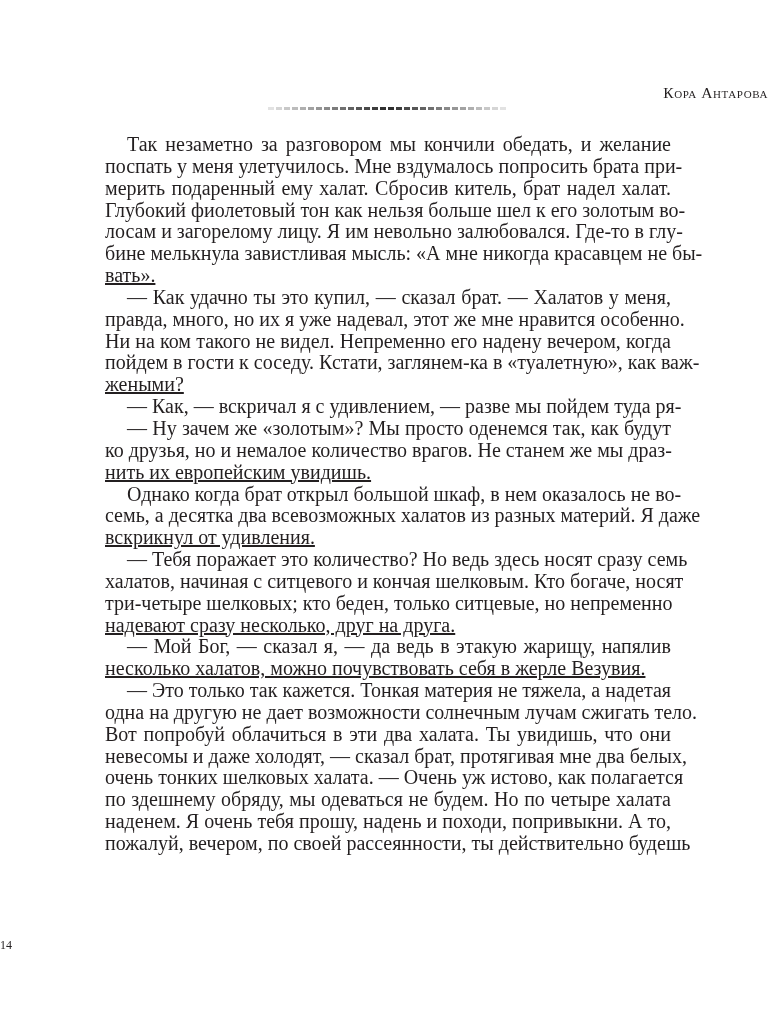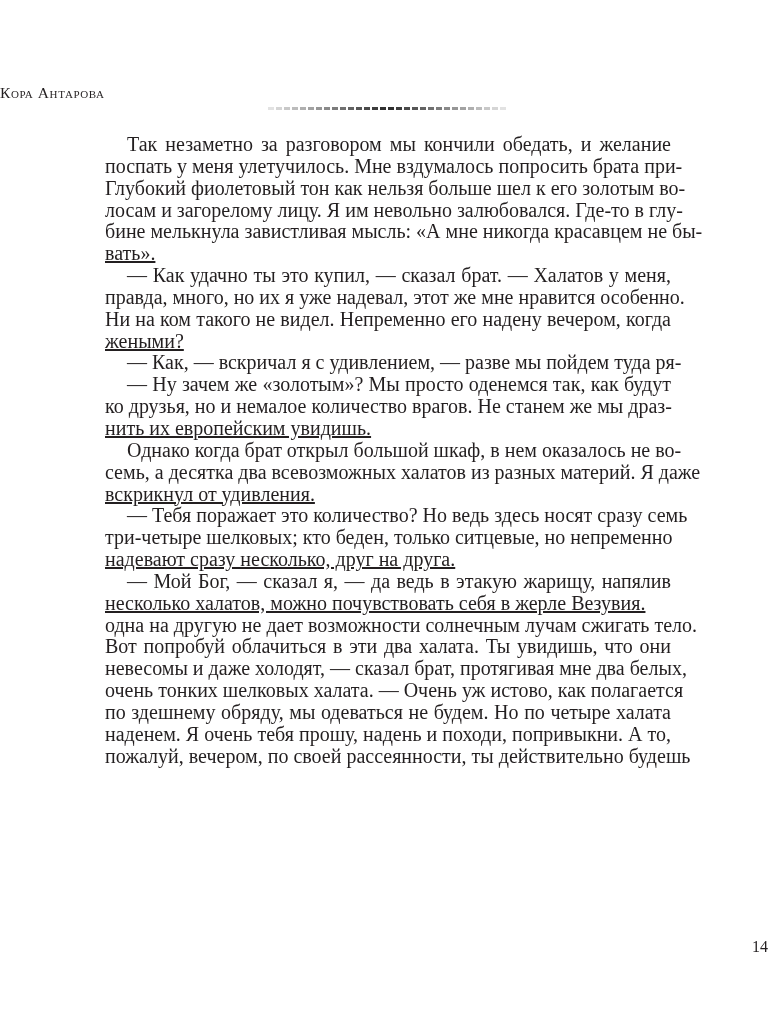--- a/index.html
+++ b/index.html
@@ -13,21 +13,21 @@
       position: relative;
       overflow: hidden;
       font-family: "Liberation Serif", "DejaVu Serif", serif;
       color: #231f20;
     }
     .running-head {
       position: absolute;
       top: 84px;
       left: 0;
       width: 768px;
-      text-align: left;
+      text-align: right;
       font-size: 15.5px;
       font-variant: small-caps;
       letter-spacing: 0.6px;
       color: #231f20;
     }
     .head-rule {
       position: absolute;
       top: 107px;
       left: 268px;
       width: 246px;
@@ -59,22 +59,22 @@
     }
     .line.last {
       text-align-last: left;
       text-decoration: underline;
     }
     .page-number {
       position: absolute;
       top: 938px;
       left: 0;
       width: 768px;
-      text-align: right;
-      font-size: 16px;
+      text-align: left;
+      font-size: 12px;
       color: #231f20;
     }
   </style>
 </head>
 <body>
 
 <div class="running-head">Кора Антарова</div>
 <div class="head-rule" id="head-rule">
     <span style="left: 0px; background: rgb(226, 226, 226);"></span>
     <span style="left: 8px; background: rgb(213, 213, 213);"></span>
@@ -104,40 +104,44 @@
     <span style="left: 200px; background: rgb(175, 175, 175);"></span>
     <span style="left: 208px; background: rgb(188, 188, 188);"></span>
     <span style="left: 216px; background: rgb(200, 200, 200);"></span>
     <span style="left: 224px; background: rgb(213, 213, 213);"></span>
     <span style="left: 232px; background: rgb(226, 226, 226);"></span>
   </div>
 
 <div class="text-block" id="text-block">
     <span class="line indent">Так незаметно за разговором мы кончили обедать, и желание</span>
     <span class="line">поспать у меня улетучилось. Мне вздумалось попросить брата при-</span>
+    <span class="line">мерить подаренный ему халат. Сбросив китель, брат надел халат.</span>
     <span class="line">Глубокий фиолетовый тон как нельзя больше шел к его золотым во-</span>
     <span class="line">лосам и загорелому лицу. Я им невольно залюбовался. Где-то в глу-</span>
     <span class="line">бине мелькнула завистливая мысль: «А мне никогда красавцем не бы-</span>
     <span class="line last">вать».</span>
     <span class="line indent">— Как удачно ты это купил, — сказал брат. — Халатов у меня,</span>
     <span class="line">правда, много, но их я уже надевал, этот же мне нравится особенно.</span>
     <span class="line">Ни на ком такого не видел. Непременно его надену вечером, когда</span>
+    <span class="line">пойдем в гости к соседу. Кстати, заглянем-ка в «туалетную», как важ-</span>
     <span class="line last">жеными?</span>
     <span class="line indent">— Как, — вскричал я с удивлением, — разве мы пойдем туда ря-</span>
     <span class="line indent">— Ну зачем же «золотым»? Мы просто оденемся так, как будут</span>
     <span class="line">ко друзья, но и немалое количество врагов. Не станем же мы драз-</span>
     <span class="line last">нить их европейским увидишь.</span>
     <span class="line indent">Однако когда брат открыл большой шкаф, в нем оказалось не во-</span>
     <span class="line">семь, а десятка два всевозможных халатов из разных материй. Я даже</span>
     <span class="line last">вскрикнул от удивления.</span>
     <span class="line indent">— Тебя поражает это количество? Но ведь здесь носят сразу семь</span>
+    <span class="line">халатов, начиная с ситцевого и кончая шелковым. Кто богаче, носят</span>
     <span class="line">три-четыре шелковых; кто беден, только ситцевые, но непременно</span>
     <span class="line last">надевают сразу несколько, друг на друга.</span>
     <span class="line indent">— Мой Бог, — сказал я, — да ведь в этакую жарищу, напялив</span>
     <span class="line last">несколько халатов, можно почувствовать себя в жерле Везувия.</span>
+    <span class="line indent">— Это только так кажется. Тонкая материя не тяжела, а надетая</span>
     <span class="line">одна на другую не дает возможности солнечным лучам сжигать тело.</span>
     <span class="line">Вот попробуй облачиться в эти два халата. Ты увидишь, что они</span>
     <span class="line">невесомы и даже холодят, — сказал брат, протягивая мне два белых,</span>
     <span class="line">очень тонких шелковых халата. — Очень уж истово, как полагается</span>
     <span class="line">по здешнему обряду, мы одеваться не будем. Но по четыре халата</span>
     <span class="line">наденем. Я очень тебя прошу, надень и походи, попривыкни. А то,</span>
     <span class="line">пожалуй, вечером, по своей рассеянности, ты действительно будешь</span>
   </div>
 
 <div class="page-number">14</div>

